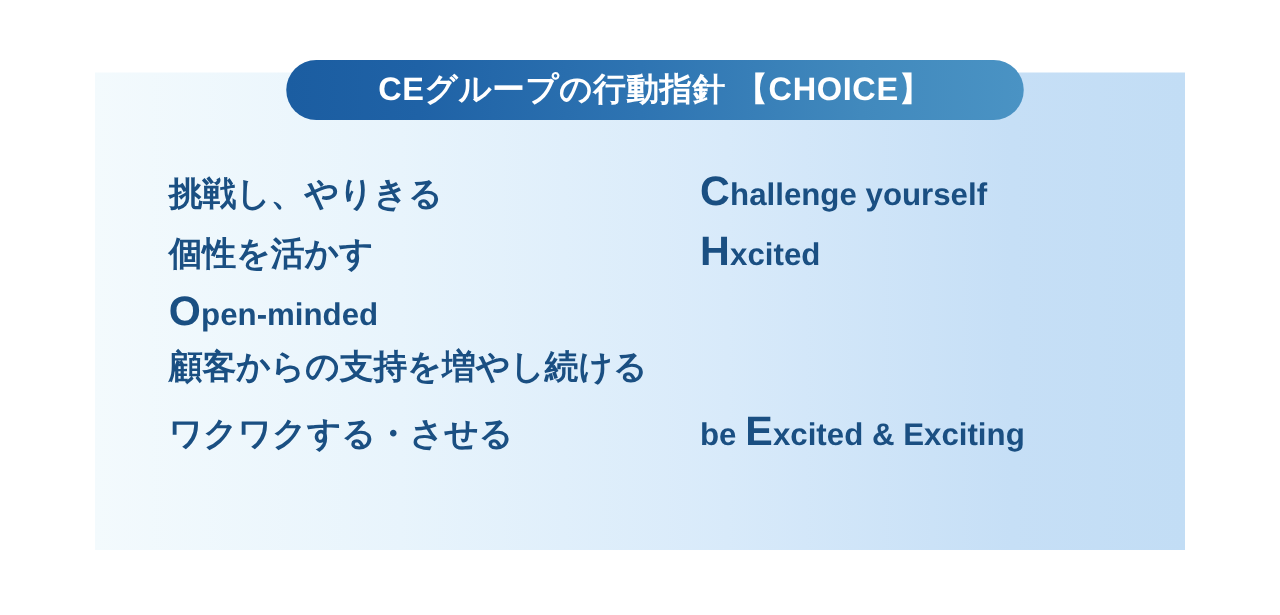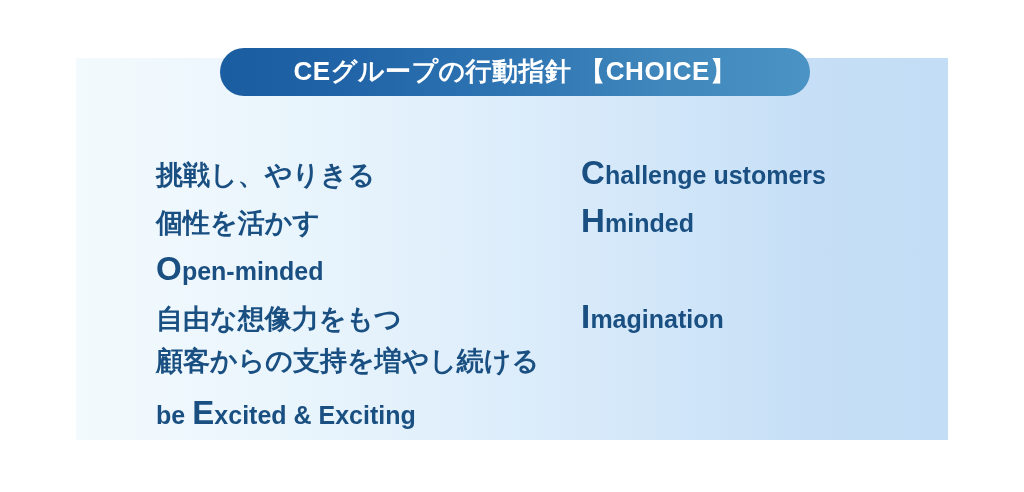--- a/index.html
+++ b/index.html
@@ -26,21 +26,21 @@
     left: 76px;
     top: 58px;
     width: 872px;
     height: 382px;
     background: linear-gradient(to right, #f3fafd 0%, #e8f4fc 28%, #d8eafa 58%, #c6dff6 84%, #c2ddf5 100%);
   }
 
   
   #title-pill {
     position: absolute;
-    left: 220px;
+    left: 229px;
     top: 48px;
     width: 590px;
     height: 48px;
     border-radius: 24px;
     background: linear-gradient(to right, #1b5da1 0%, #1f62a6 18%, #2e74b2 48%, #4189bd 78%, #4a93c4 100%);
     display: flex;
     align-items: center;
     justify-content: center;
     box-sizing: border-box;
     padding-bottom: 2px;
@@ -50,24 +50,23 @@
     font-size: 26px;
     font-weight: bold;
     letter-spacing: 0.5px;
     white-space: nowrap;
     line-height: 1;
   }
 
   
   #rows {
     position: absolute;
-    left: 156px;
+    left: 135px;
     top: 136px;
     width: 790px;
-    margin-top: 20px;
   }
   .row {
     display: flex;
     align-items: baseline;
     height: 48px;
   }
   .ja {
     width: 425px;
     flex: 0 0 425px;
     color: #1a4f82;
@@ -97,39 +96,36 @@
   <div id="panel"></div>
 
   <div id="title-pill">
     <span id="title-text">CEグループの行動指針 【CHOICE】</span>
   </div>
 
   <div id="rows">
 
     <div class="row">
       <span class="ja">挑戦し、やりきる</span>
-      <span class="en"><span></span><span class="cap">C</span><span>hallenge ustomers</span></span>
+      <span class="en"><span></span><span class="cap">C</span><span>hallenge yourself</span></span>
     </div>
 
     <div class="row">
       <span class="ja">個性を活かす</span>
-      <span class="en"><span></span><span class="cap">H</span><span>minded</span></span>
+      <span class="en"><span></span><span class="cap">H</span><span>xcited</span></span>
     </div>
 
     <div class="row">
       <span class="en"><span></span><span class="cap">O</span><span>pen-minded</span></span>
     </div>
 
-    <div class="row">
-      <span class="ja">自由な想像力をもつ</span>
-      <span class="en"><span></span><span class="cap">I</span><span>magination</span></span>
-    </div>
 
     <div class="row">
       <span class="ja">顧客からの支持を増やし続ける</span>
     </div>
 
     <div class="row">
+      <span class="ja">ワクワクする・させる</span>
       <span class="en"><span>be </span><span class="cap">E</span><span>xcited &amp; Exciting</span></span>
     </div>
 
   </div>
 </div>
 
 </body></html>

